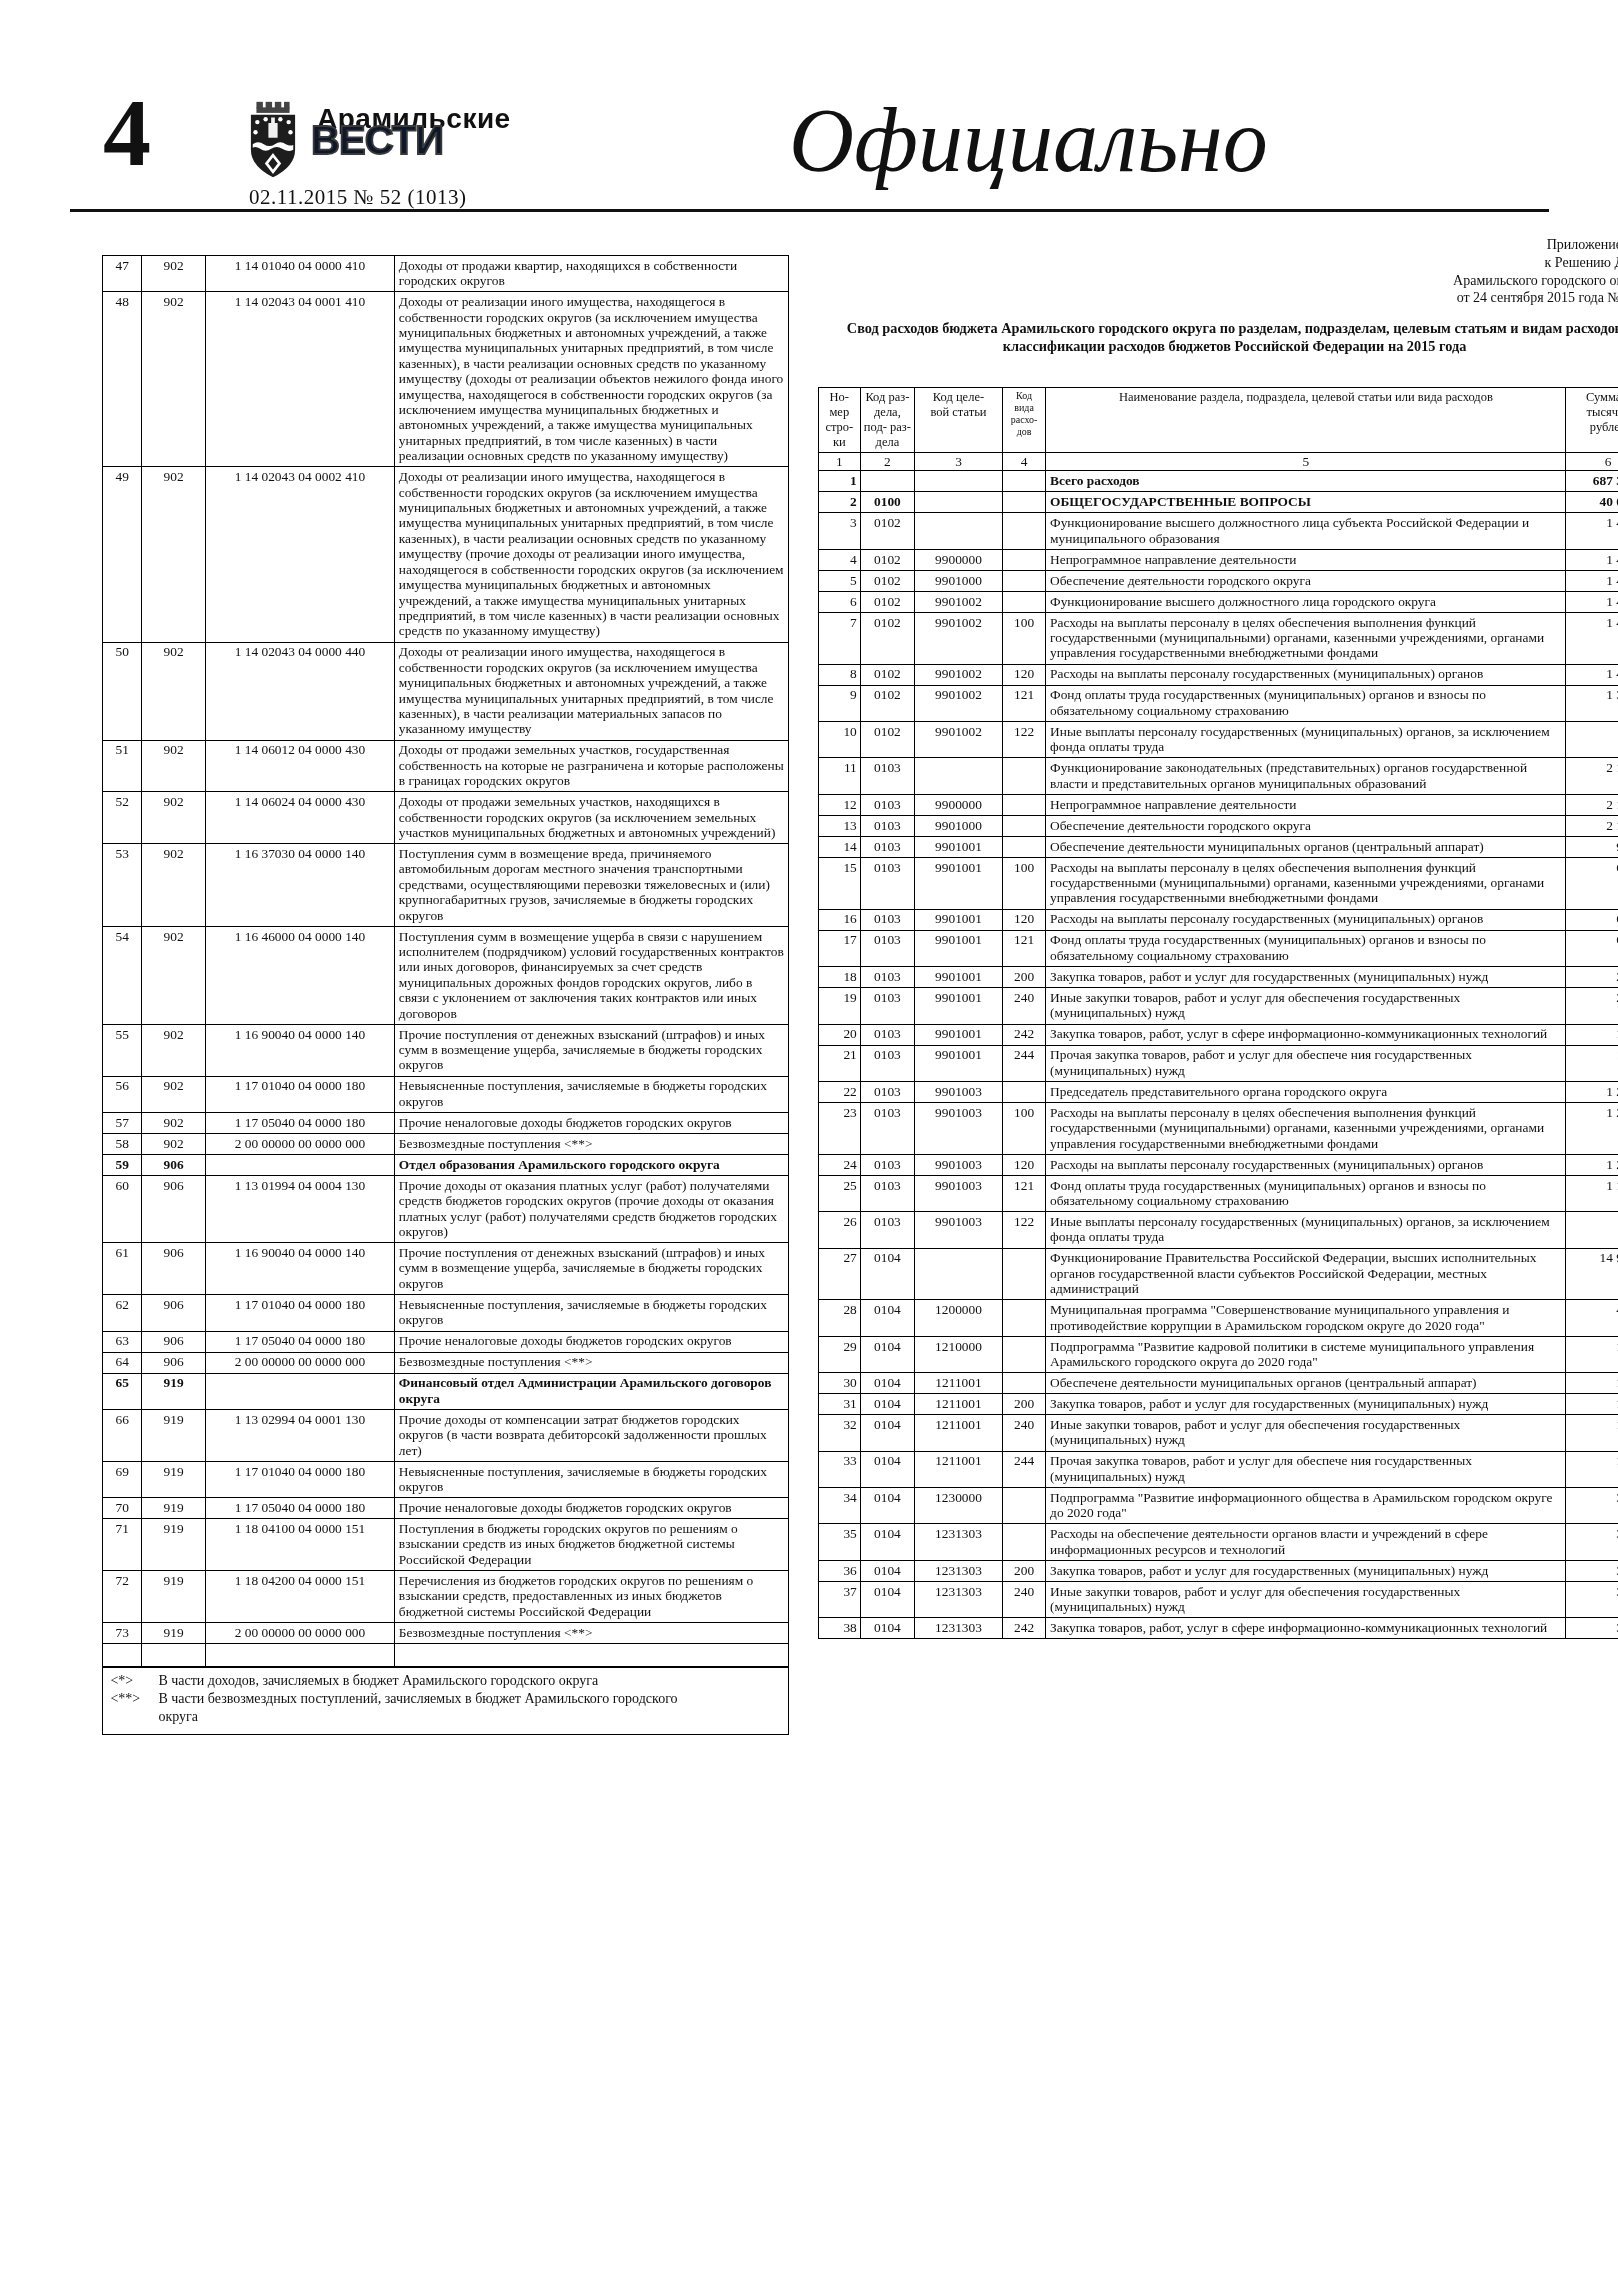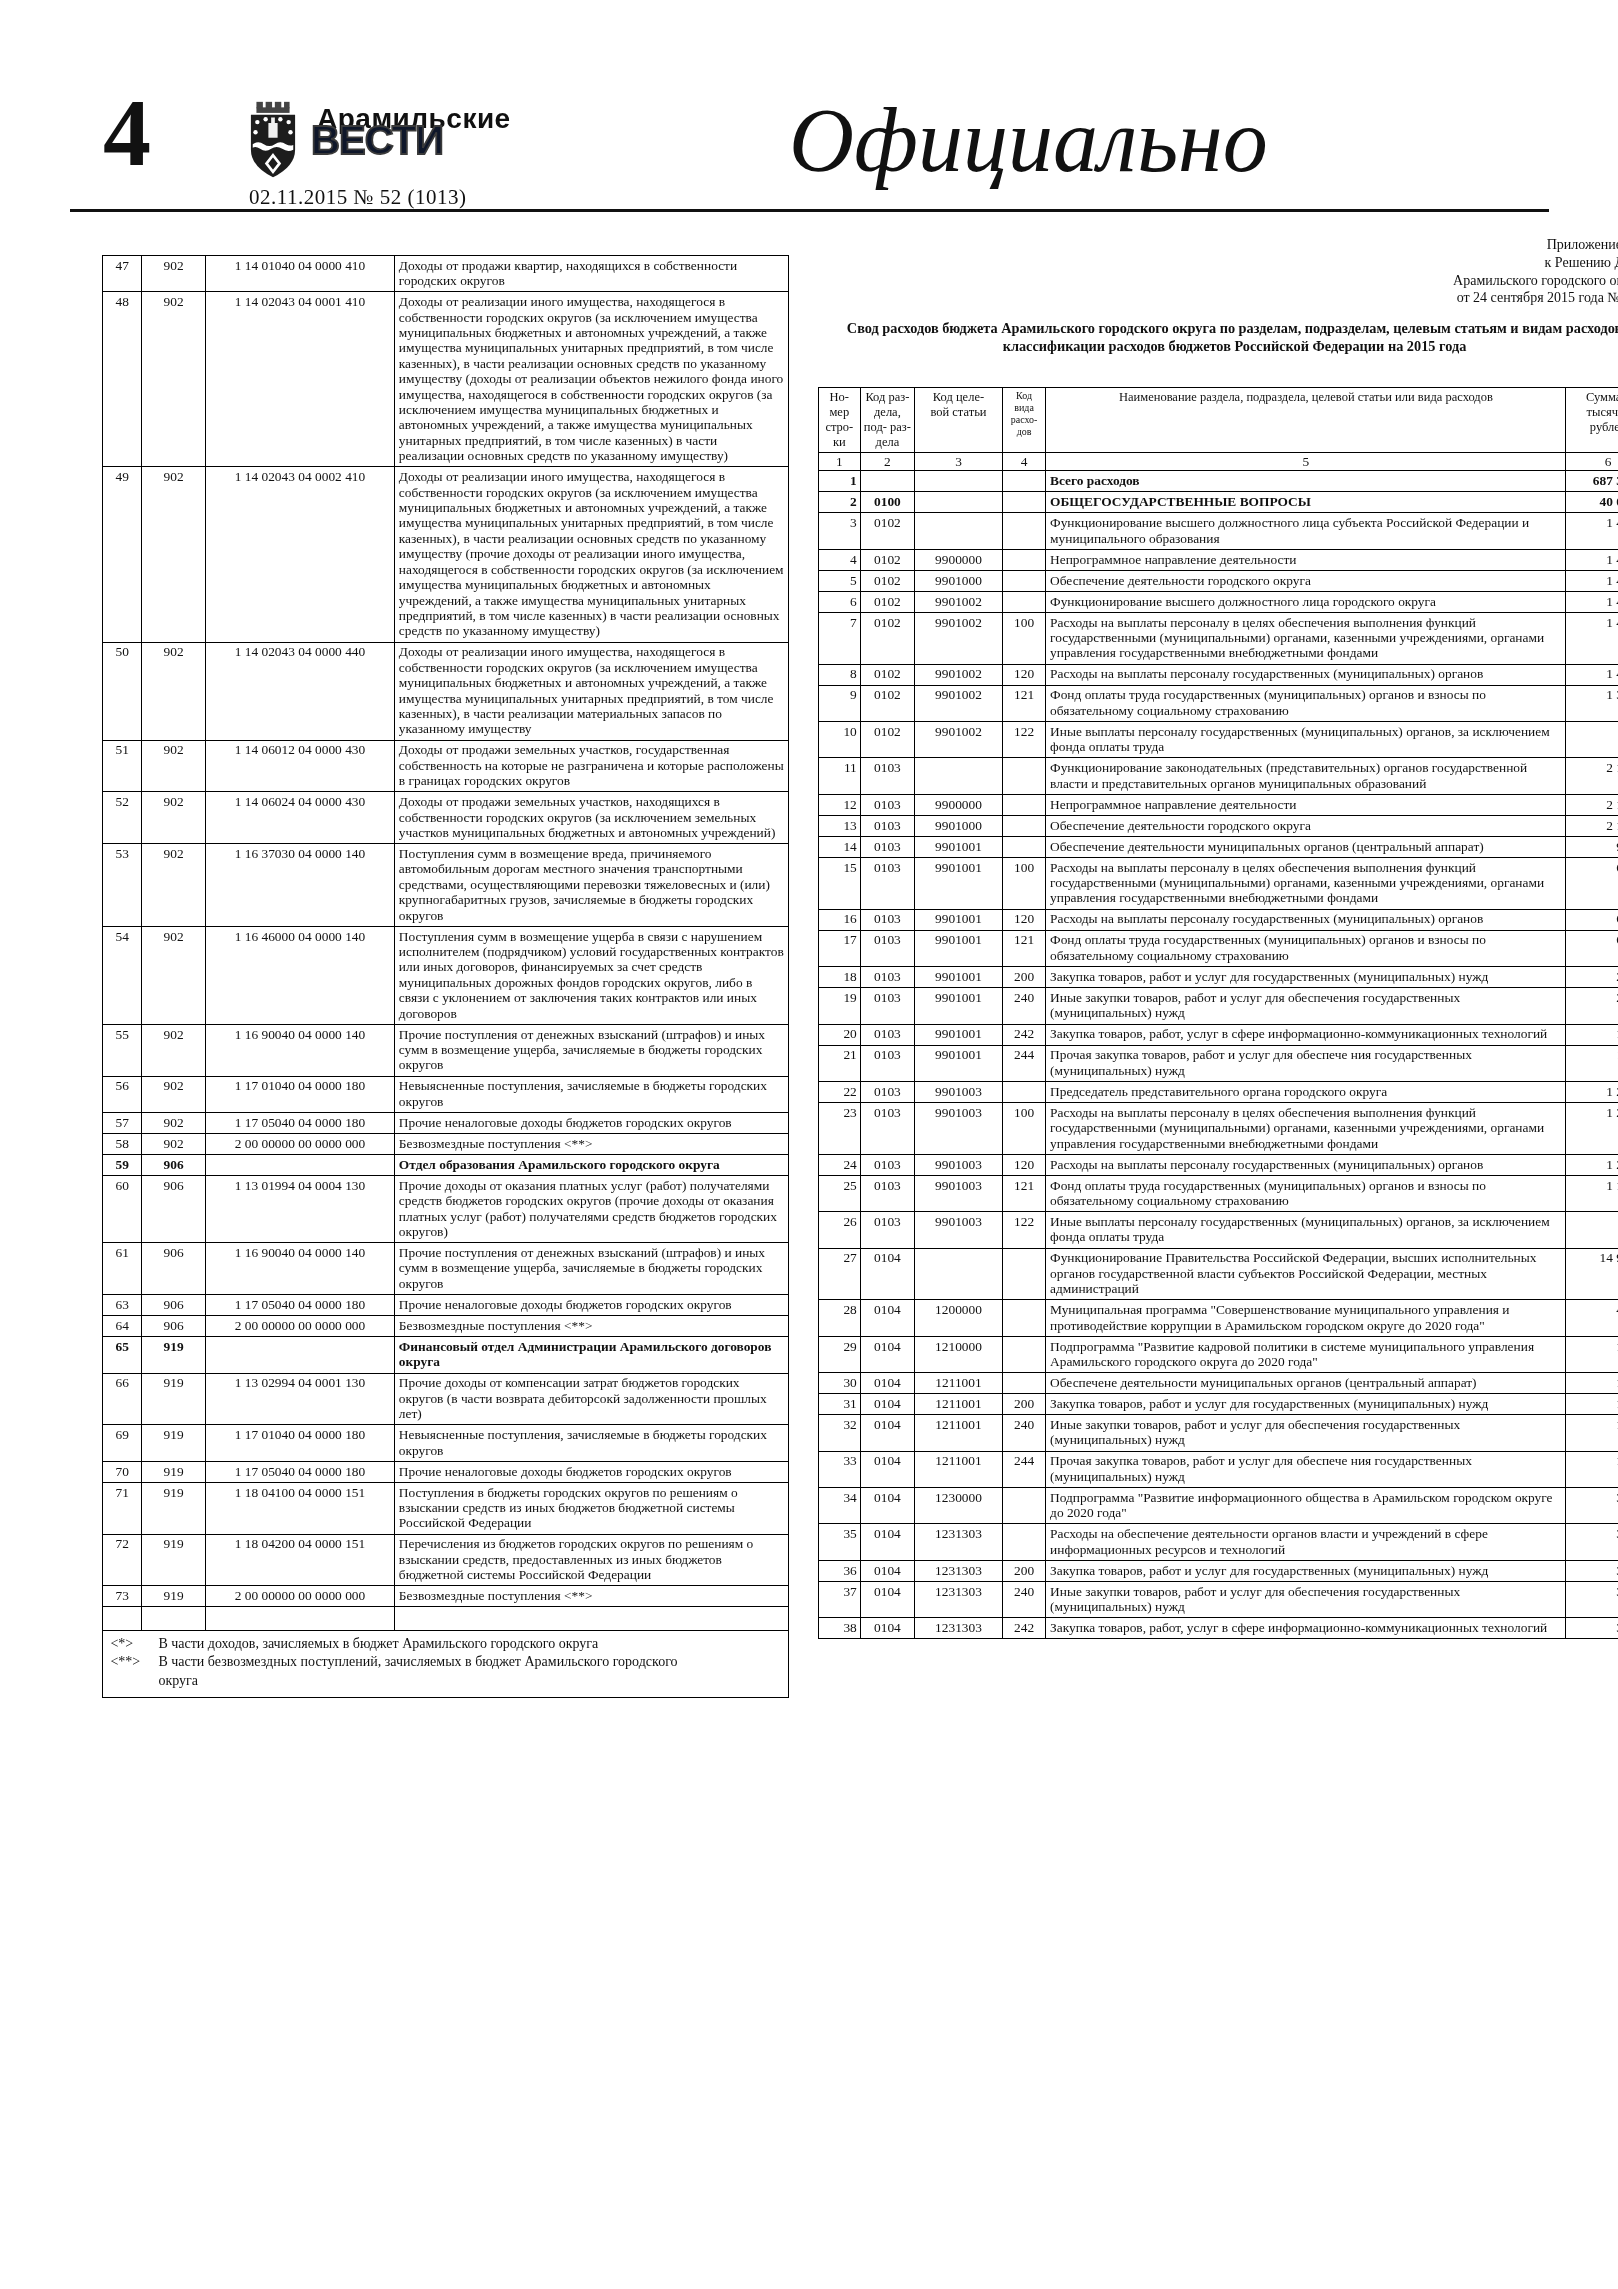--- a/index.html
+++ b/index.html
@@ -169,20 +169,26 @@
             <td class="c-kbk">1 13 01994 04 0004 130</td>
             <td class="c-desc">Прочие доходы от оказания платных услуг (работ) получателями средств бюджетов городских округов (прочие доходы от оказания платных услуг (работ) получателями средств бюджетов городских округов)</td>
           </tr>
           <tr>
             <td class="c-num">61</td>
             <td class="c-code">906</td>
             <td class="c-kbk">1 16 90040 04 0000 140</td>
             <td class="c-desc">Прочие поступления от денежных взысканий (штрафов) и иных сумм в возмещение ущерба, зачисляемые в бюджеты городских округов</td>
           </tr>
           <tr>
+            <td class="c-num">62</td>
+            <td class="c-code">906</td>
+            <td class="c-kbk">1 17 01040 04 0000 180</td>
+            <td class="c-desc">Невыясненные поступления, зачисляемые в бюджеты городских округов</td>
+          </tr>
+          <tr>
             <td class="c-num">63</td>
             <td class="c-code">906</td>
             <td class="c-kbk">1 17 05040 04 0000 180</td>
             <td class="c-desc">Прочие неналоговые доходы бюджетов городских округов</td>
           </tr>
           <tr>
             <td class="c-num">64</td>
             <td class="c-code">906</td>
             <td class="c-kbk">2 00 00000 00 0000 000</td>
             <td class="c-desc">Безвозмездные поступления &lt;**&gt;</td>

